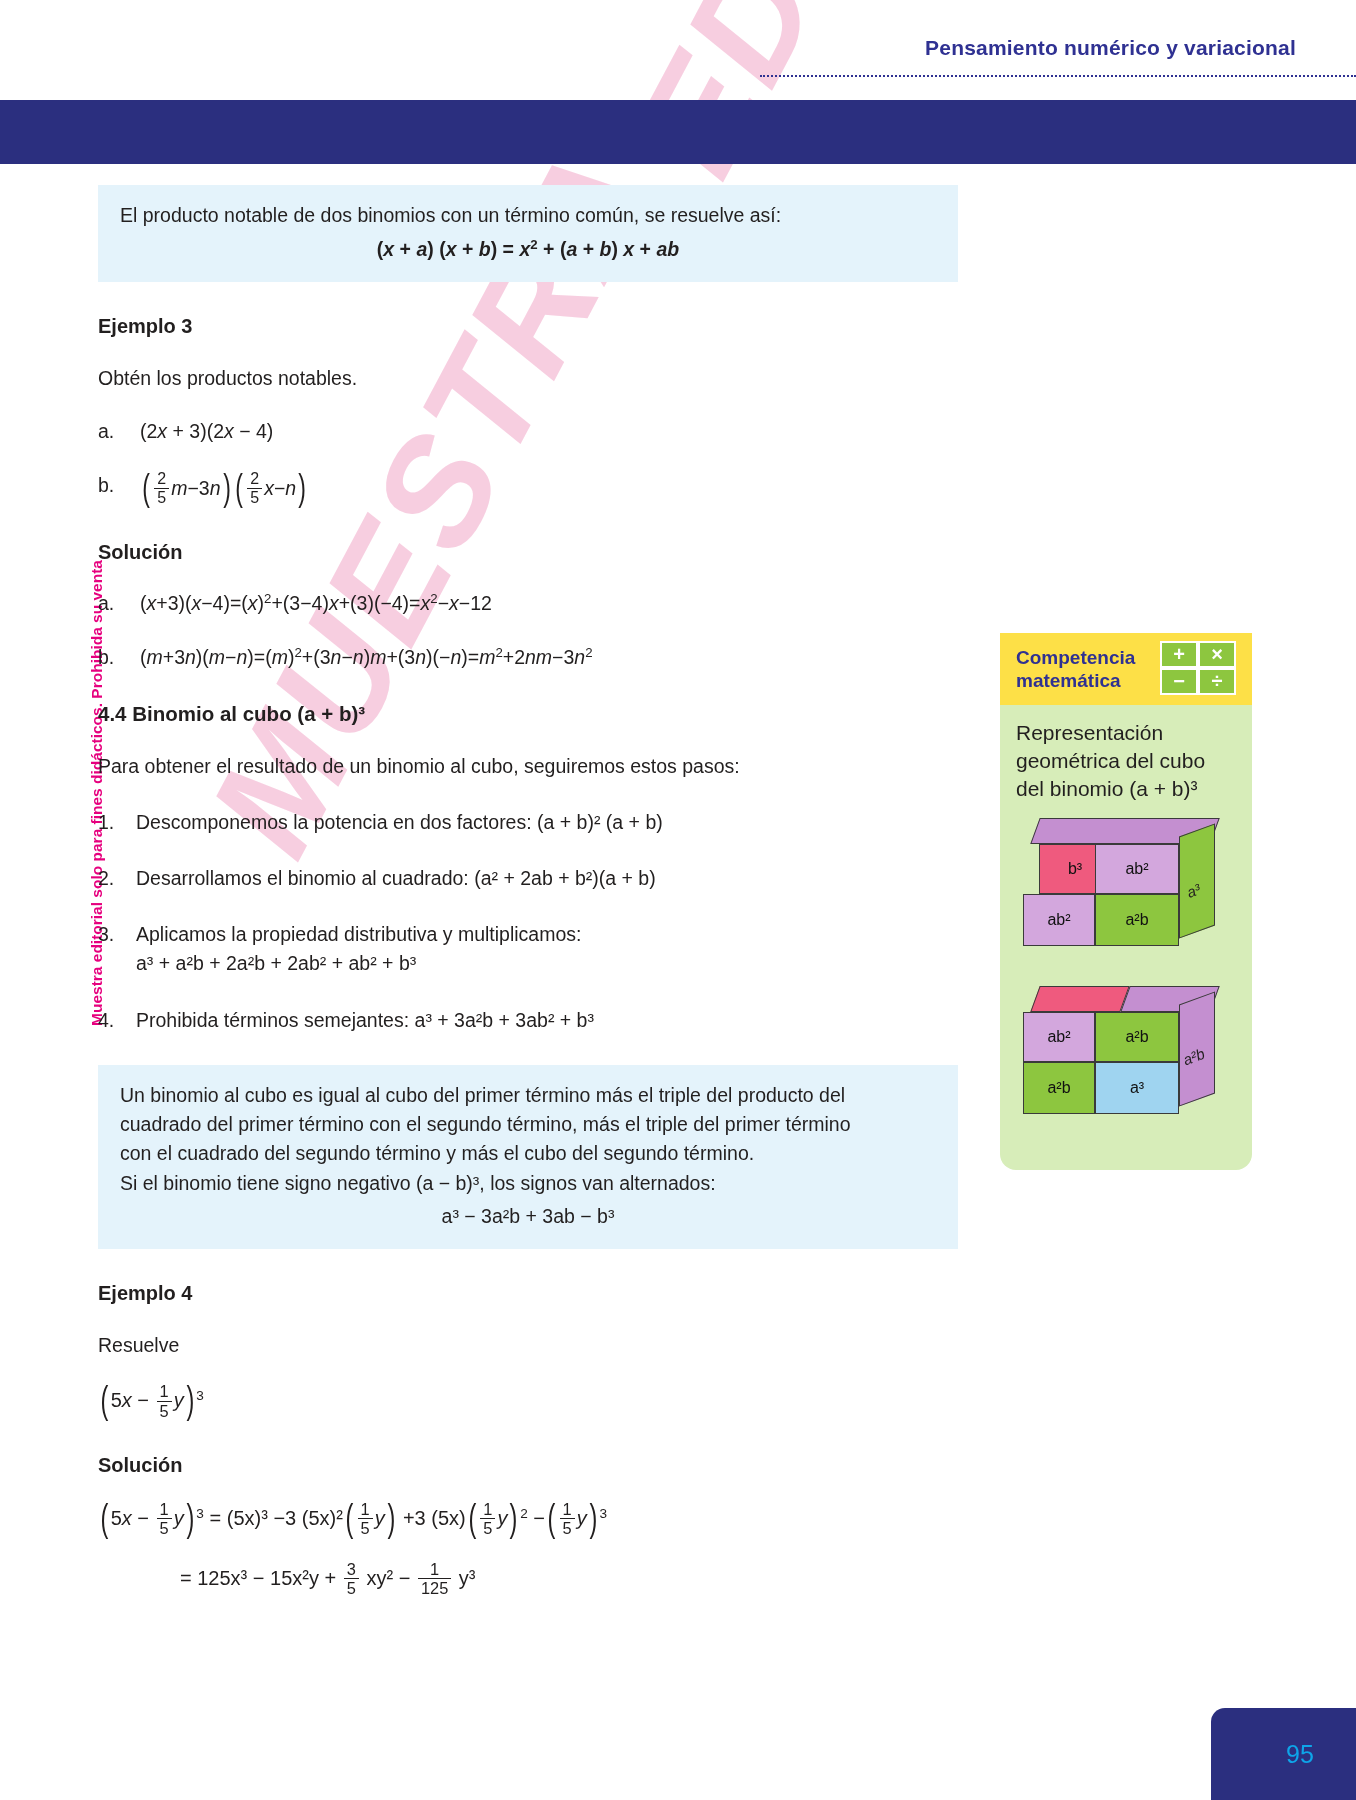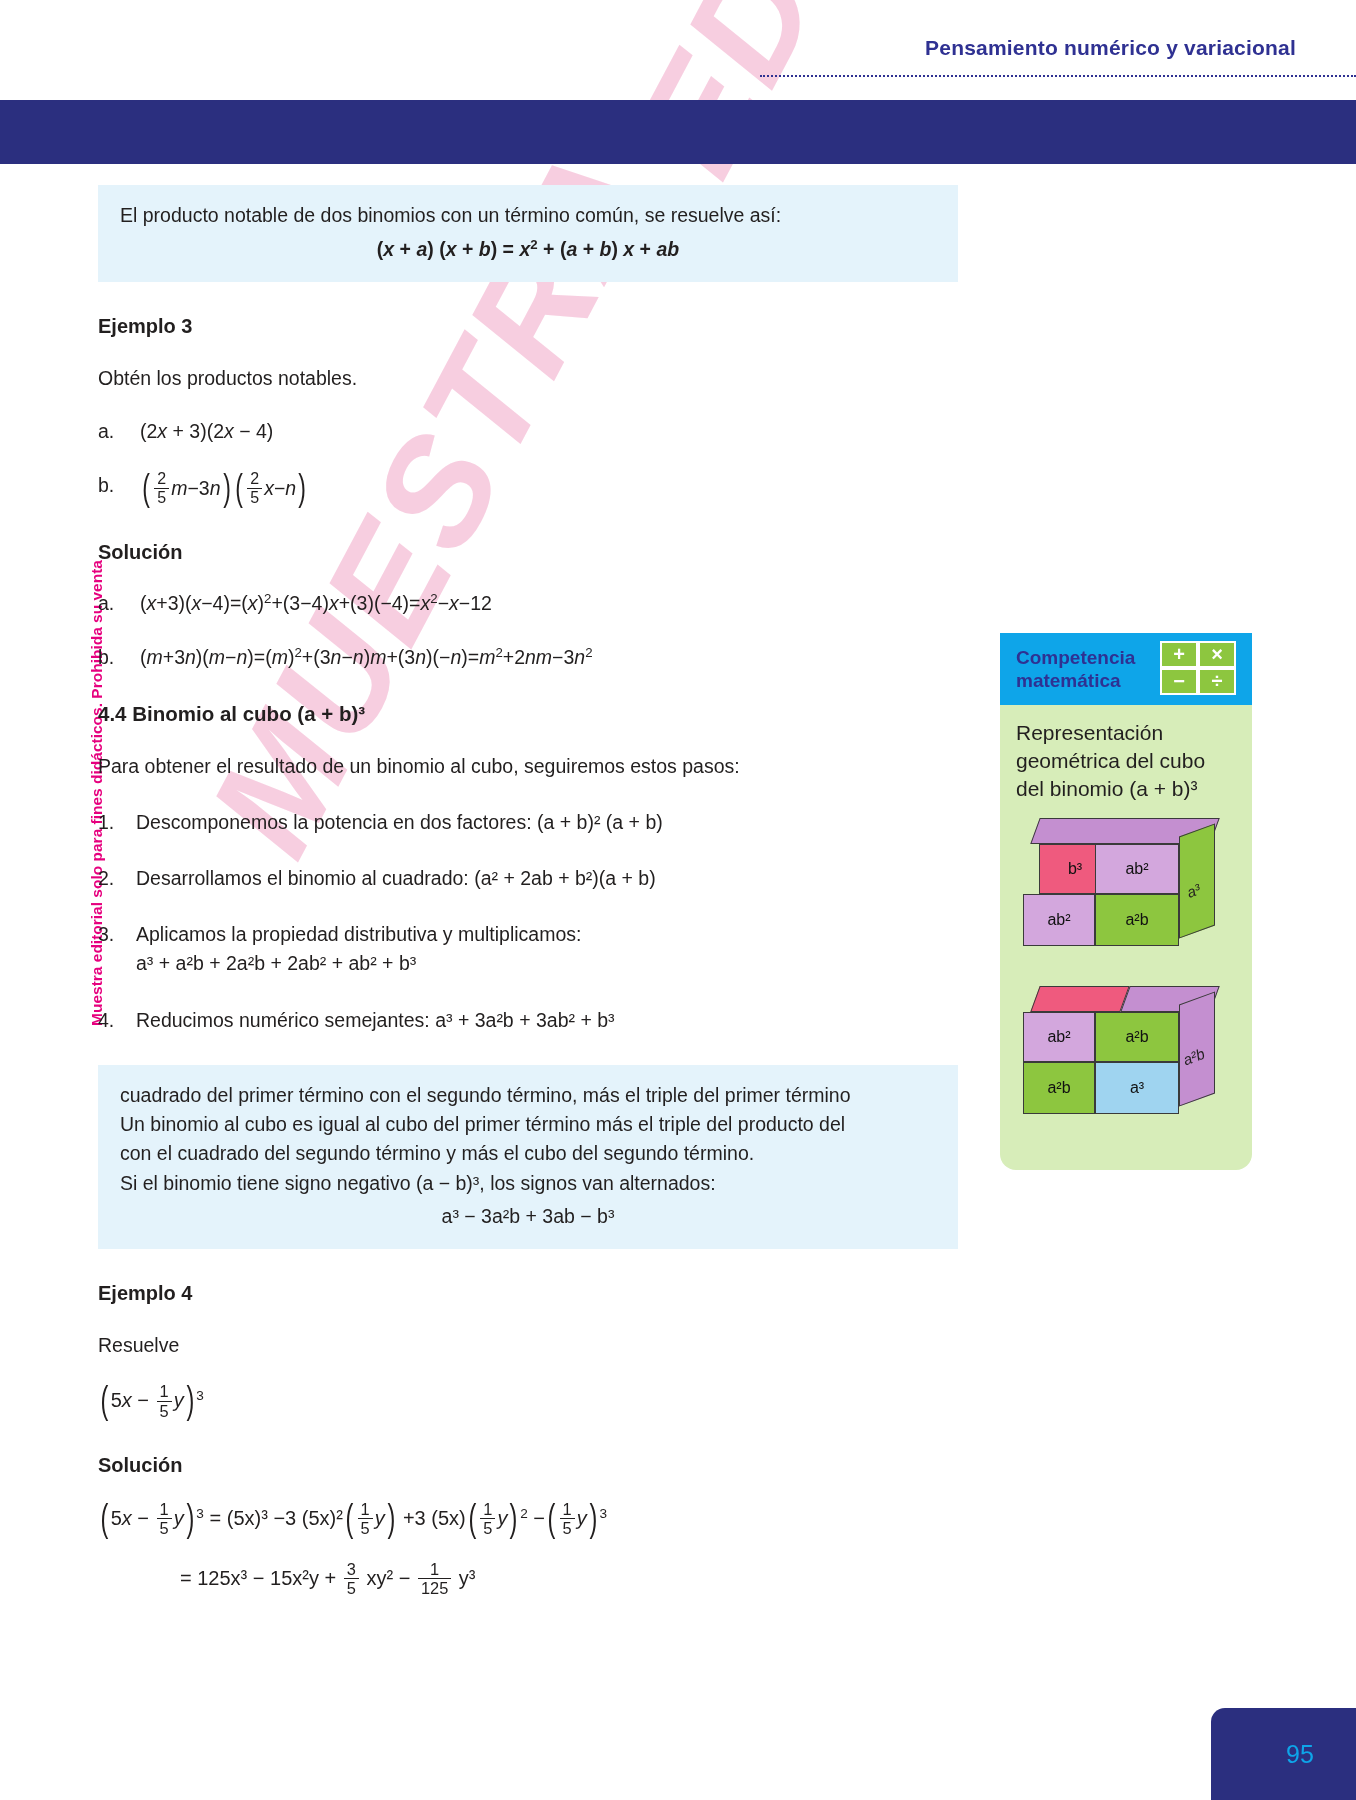--- a/index.html
+++ b/index.html
@@ -186,21 +186,21 @@
   .card {
     position: absolute;
     left: 1000px;
     top: 633px;
     width: 252px;
     background: #d7edb9;
     border-radius: 0 0 16px 16px;
     padding-bottom: 16px;
   }
   .card-header {
-    background: #0ea5e9;
+    background: #fde047;
     padding: 14px 14px 12px 16px;
     position: relative;
     min-height: 56px;
     box-sizing: border-box;
   }
   .card-header .ttl {
     font-size: 19px;
     font-weight: bold;
     color: #2f3192;
     line-height: 1.2;
@@ -403,27 +403,27 @@
       </li>
       <li>
         <span class="num">3.</span>
         <span>
           <span>Aplicamos la propiedad distributiva y multiplicamos:</span><br>
           <span>a³ + a²b + 2a²b + 2ab² + ab² + b³</span>
         </span>
       </li>
       <li>
         <span class="num">4.</span>
-        <span>Reducimos numérico semejantes: a³ + 3a²b + 3ab² + b³</span>
+        <span>Prohibida términos semejantes: a³ + 3a²b + 3ab² + b³</span>
       </li>
     </ul>
 
     <div class="big-note">
+      <div>Un binomio al cubo es igual al cubo del primer término más el triple del producto del</div>
       <div>cuadrado del primer término con el segundo término, más el triple del primer término</div>
-      <div>Un binomio al cubo es igual al cubo del primer término más el triple del producto del</div>
       <div>con el cuadrado del segundo término y más el cubo del segundo término.</div>
       <div>Si el binomio tiene signo negativo (a − b)³, los signos van alternados:</div>
       <div class="centered">a³ − 3a²b + 3ab − b³</div>
     </div>
 
     <div class="h-example">Ejemplo 4</div>
     <div class="p-text">Resuelve</div>
 
     <div class="eq-block">
       <span class="paren">(</span>5<i class="mi">x</i> − <span class="frac">

